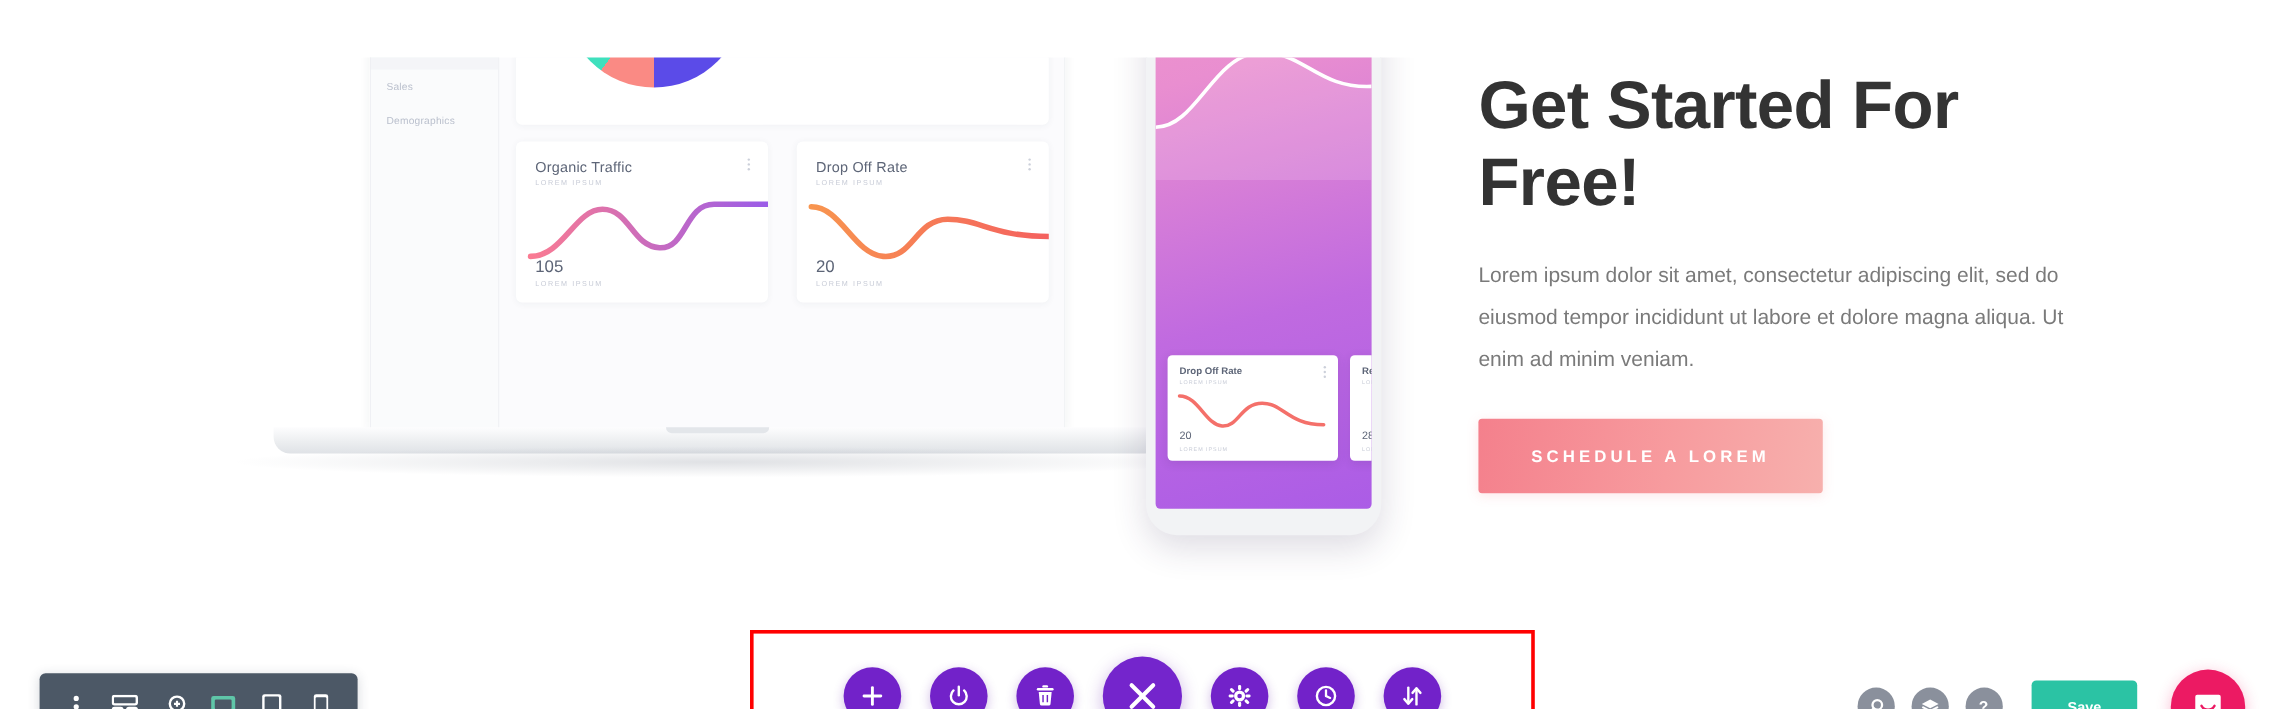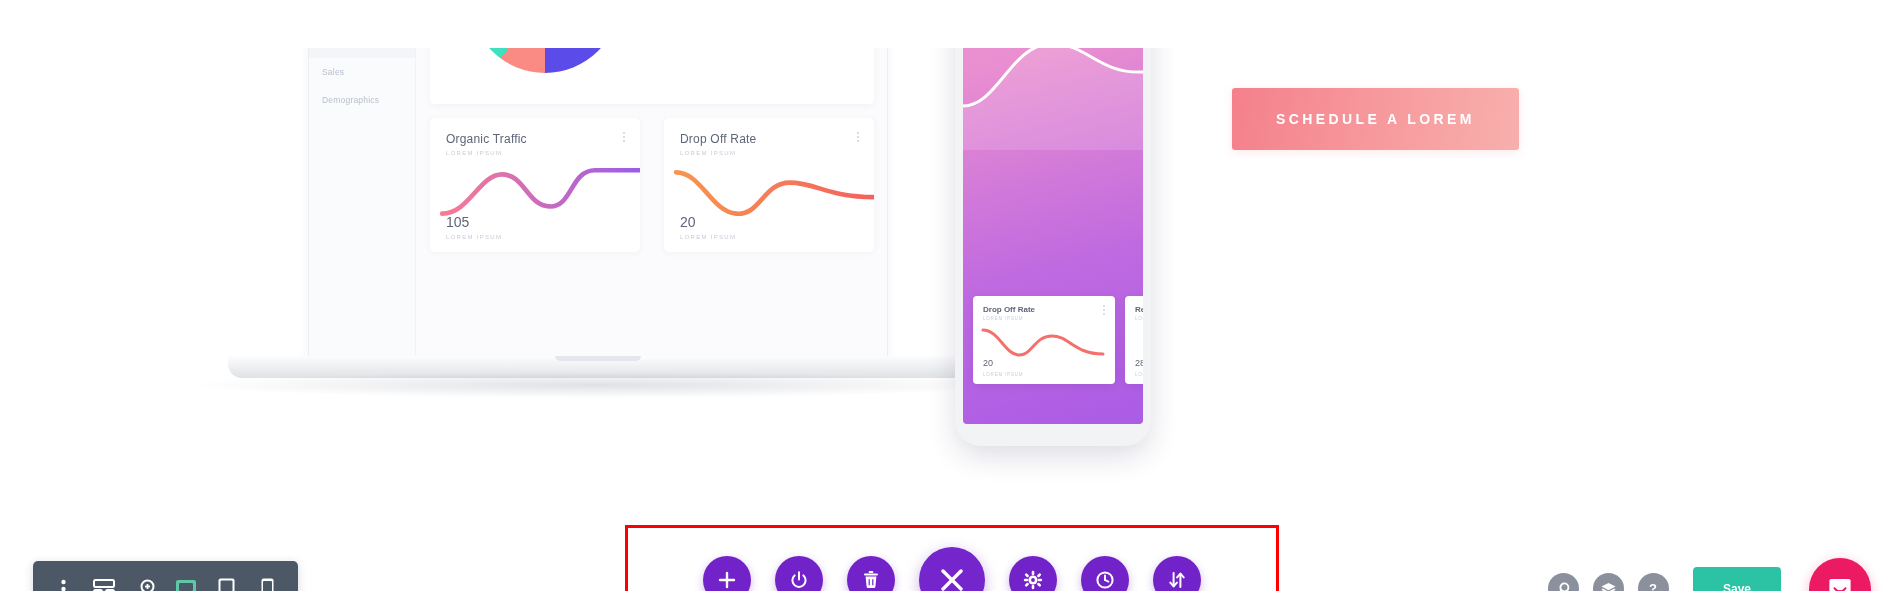--- a/index.html
+++ b/index.html
@@ -286,20 +286,22 @@
             <h5>Referrals</h5>
             <div class="sub">LOREM IPSUM</div>
             <div class="val">28</div>
             <div class="valsub">LOREM IPSUM</div>
           </div>
         </div>
       </div>
     </div>
 
     <div class="hero-text">
+      <h1>Get Started For Free!</h1>
+      <p>Lorem ipsum dolor sit amet, consectetur adipiscing elit, sed do eiusmod tempor incididunt ut labore et dolore magna aliqua. Ut enim ad minim veniam.</p>
       <button class="cta">SCHEDULE A LOREM</button>
     </div>
   </div>
 
   <div class="vb-left">
     <div class="ic">
       <svg width="5" height="20" viewBox="0 0 5 20">
         <circle cx="2.5" cy="3" r="2.2" fill="#fff"></circle>
           <circle cx="2.5" cy="10" r="2.2" fill="#fff"></circle>
           <circle cx="2.5" cy="17" r="2.2" fill="#fff"></circle>

